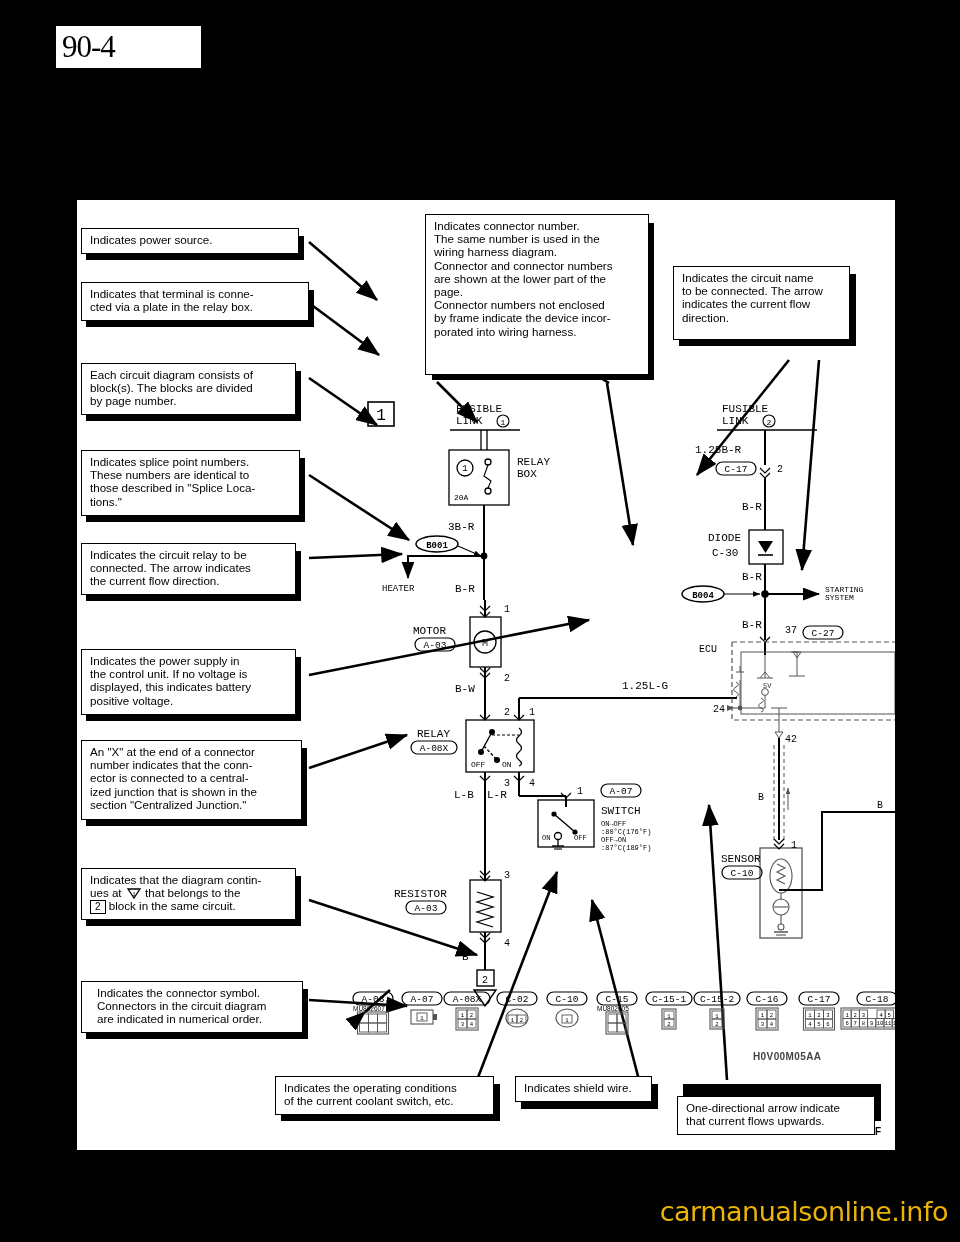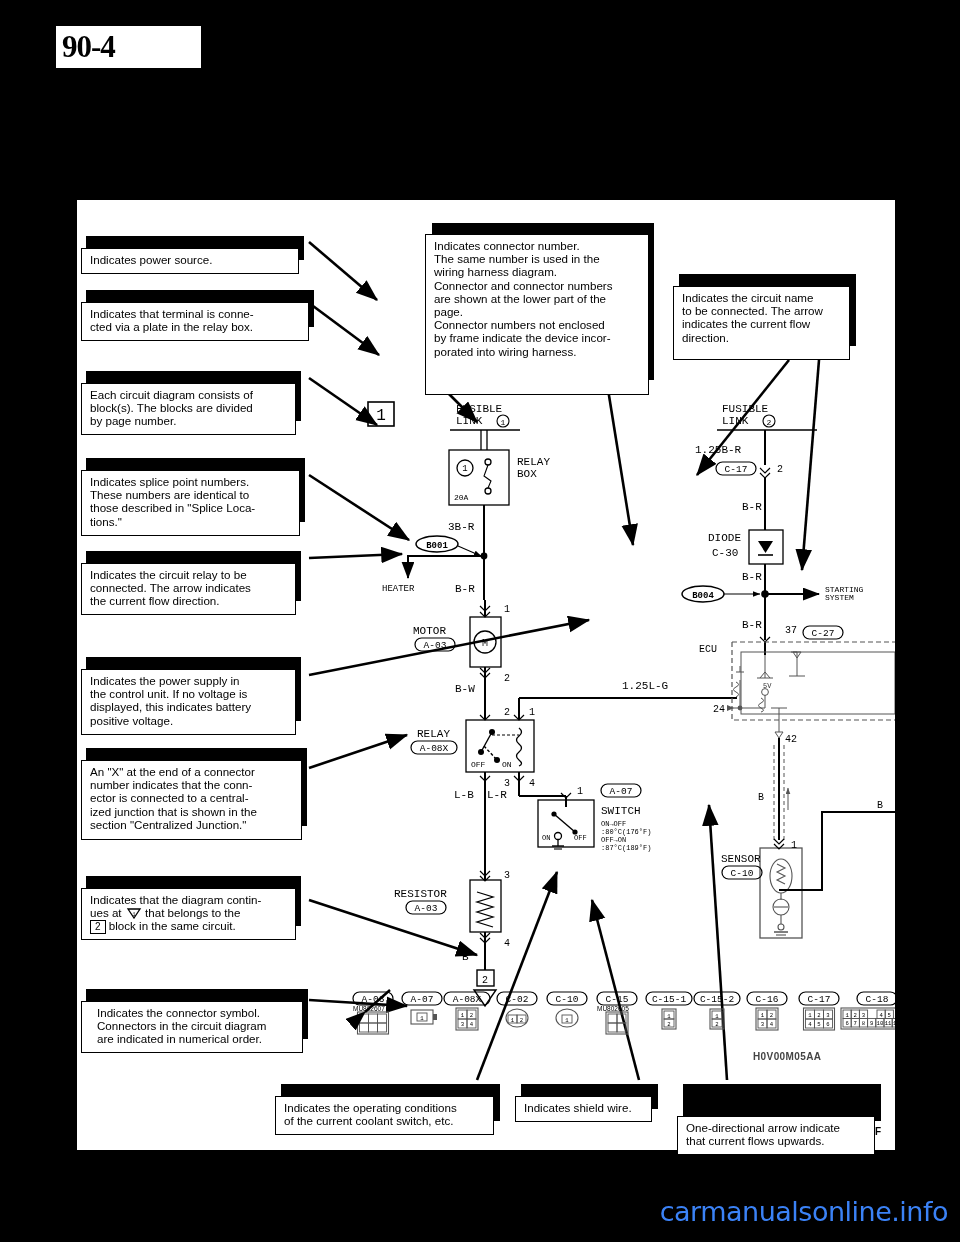--- a/index.html
+++ b/index.html
@@ -3,48 +3,48 @@
 <meta charset="utf-8">
 <style>
   html,body{margin:0;padding:0;background:#000;}
   body{width:960px;height:1242px;position:relative;overflow:hidden;
        font-family:"Liberation Sans",sans-serif;}
 
   
   #page-number-box{position:absolute;left:56px;top:26px;width:145px;height:42px;
        background:#fff;}
   #page-number-text{position:absolute;left:62px;top:28px;font-size:31px;
-       font-weight:bold;color:#000;letter-spacing:-1px;line-height:38px;
+       font-weight:normal;color:#000;letter-spacing:-1px;line-height:38px;
        font-family:"Liberation Serif",serif;}
 
   
   #sheet{position:absolute;left:77px;top:200px;width:818px;height:950px;
          background:#fff;}
 
   
   .callout{position:absolute;background:#fff;border:1.6px solid #000;
-           box-sizing:border-box;z-index:30;margin-top:20px;}
+           box-sizing:border-box;z-index:30;}
   .callout .txt{padding:4px 6px 5px 8px;font-size:11.6px;line-height:13.2px;
            color:#000;white-space:pre-line;}
   .shadow{position:absolute;background:#000;z-index:29;}
 
   
   #diagram{position:absolute;left:0;top:0;width:818px;height:950px;z-index:10;}
 
   #code-bottom-right{position:absolute;right:14px;bottom:13px;font-size:10px;
      font-weight:bold;color:#000;font-family:"Liberation Sans",sans-serif;}
   #drawing-id{position:absolute;left:676px;top:851px;font-size:10px;
      font-weight:bold;color:#444;letter-spacing:.4px;
      font-family:"Liberation Sans",sans-serif;}
 
   
   #footer-bar{position:absolute;left:0;top:1188px;width:960px;height:54px;
      background:#000;}
   #watermark{position:absolute;right:12px;top:1196px;font-size:27px;
-     color:#3b82f6;font-family:"DejaVu Sans",sans-serif;letter-spacing:-.5px;}
+     color:#eab308;font-family:"DejaVu Sans",sans-serif;letter-spacing:-.5px;}
 </style>
 </head>
 <body>
 
 <div id="page-number-box"></div>
 <div id="page-number-text">90-4</div>
 
 <div id="sheet">
 
   <svg id="diagram" viewBox="0 0 818 950">

